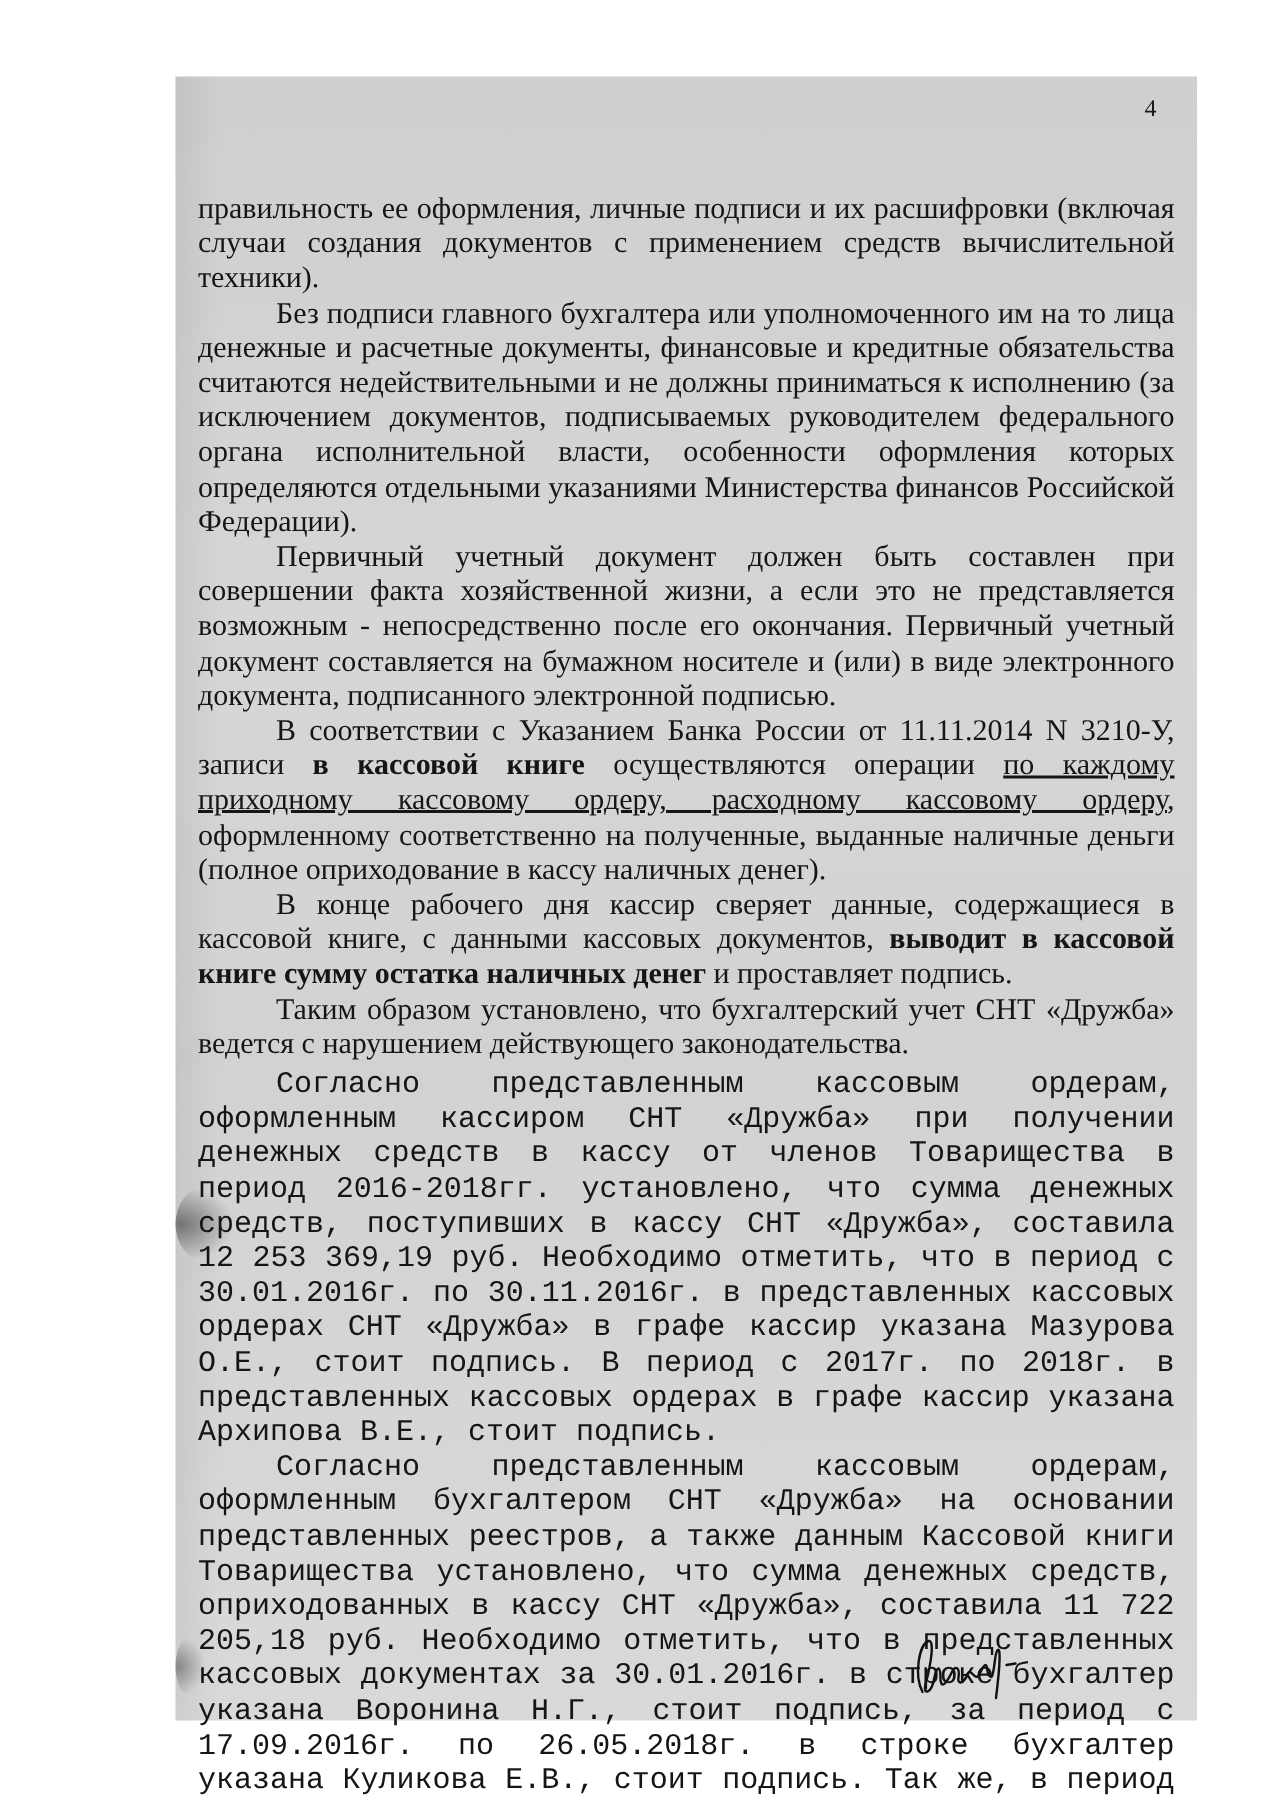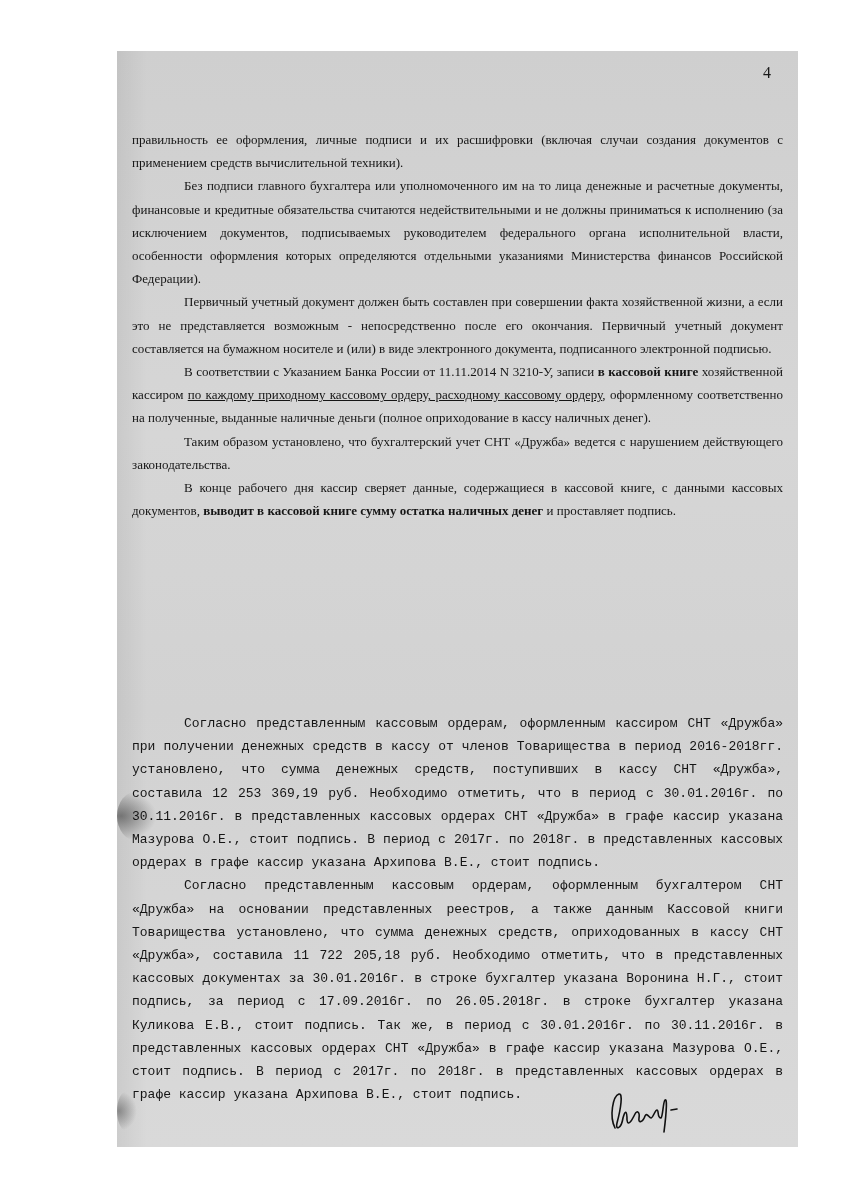--- a/index.html
+++ b/index.html
@@ -20,21 +20,21 @@
     .smudge2 {
       position:absolute; left:0; top:1040px; width:20px; height:40px; border-radius:50%;
       background: radial-gradient(ellipse at 10% 50%, rgba(70,70,70,0.5), rgba(70,70,70,0) 70%);
     }
     .page-number {
       position:absolute; right:27px; top:13px;
       font-family:"Liberation Serif", serif; font-size:16px; color:#1a1a1a;
     }
     .text {
       position:absolute; left:15px; right:15px;
-      font-family:"Liberation Serif", serif; font-size:13px; line-height:23.2px; color:#151515;
+      font-family:"Liberation Serif", serif; font-size:20px; line-height:23.2px; color:#151515;
       text-align:justify;
     }
     .text p { margin:0; text-indent:52px; }
     .text p.noindent { text-indent:0; }
     .text b { font-weight:bold; }
     .text u { text-decoration:underline; }
     .block1 { top:77px; }
     .block2 { top:661px;font-family:Liberation Mono, monospace; }
     .signature {
       position:absolute; left:490px; top:1037px; width:80px; height:50px;
@@ -47,23 +47,23 @@
   <div class="page-shadow-l"></div>
   <div class="smudge"></div>
   <div class="smudge2"></div>
 
   <div class="page-number">4</div>
 
   <div class="text block1">
     <p class="noindent">правильность ее оформления, личные подписи и их расшифровки (включая случаи создания документов с применением средств вычислительной техники).</p>
     <p>Без подписи главного бухгалтера или уполномоченного им на то лица денежные и расчетные документы, финансовые и кредитные обязательства считаются недействительными и не должны приниматься к исполнению (за исключением документов, подписываемых руководителем федерального органа исполнительной власти, особенности оформления которых определяются отдельными указаниями Министерства финансов Российской Федерации).</p>
     <p>Первичный учетный документ должен быть составлен при совершении факта хозяйственной жизни, а если это не представляется возможным - непосредственно после его окончания. Первичный учетный документ составляется на бумажном носителе и (или) в виде электронного документа, подписанного электронной подписью.</p>
-    <p><span>В соответствии с Указанием Банка России от 11.11.2014 N 3210-У, записи </span><b>в кассовой книге</b><span> хозяйственной кассиром </span><u>по каждому приходному кассовому ордеру, расходному кассовому ордеру</u><span>, оформленному соответственно на полученные, выданные наличные деньги (полное оприходование в кассу наличных денег).</span></p>
+    <p><span>В соответствии с Указанием Банка России от 11.11.2014 N 3210-У, записи </span><b>в кассовой книге</b><span> осуществляются операции </span><u>по каждому приходному кассовому ордеру, расходному кассовому ордеру</u><span>, оформленному соответственно на полученные, выданные наличные деньги (полное оприходование в кассу наличных денег).</span></p>
+    <p><span>В конце рабочего дня кассир сверяет данные, содержащиеся в кассовой книге, с данными кассовых документов, </span><b>выводит в кассовой книге сумму остатка наличных денег</b><span> и проставляет подпись.</span></p>
     <p>Таким образом установлено, что бухгалтерский учет СНТ «Дружба» ведется с нарушением действующего законодательства.</p>
-    <p><span>В конце рабочего дня кассир сверяет данные, содержащиеся в кассовой книге, с данными кассовых документов, </span><b>выводит в кассовой книге сумму остатка наличных денег</b><span> и проставляет подпись.</span></p>
   </div>
 
   <div class="text block2">
     <p>Согласно представленным кассовым ордерам, оформленным кассиром СНТ «Дружба» при получении денежных средств в кассу от членов Товарищества в период 2016-2018гг. установлено, что сумма денежных средств, поступивших в кассу СНТ «Дружба», составила 12 253 369,19 руб. Необходимо отметить, что в период с 30.01.2016г. по 30.11.2016г. в представленных кассовых ордерах СНТ «Дружба» в графе кассир указана Мазурова О.Е., стоит подпись. В период с 2017г. по 2018г. в представленных кассовых ордерах в графе кассир указана  Архипова В.Е., стоит подпись.</p>
     <p>Согласно представленным кассовым ордерам, оформленным бухгалтером СНТ «Дружба» на основании представленных реестров, а также данным Кассовой книги Товарищества установлено, что сумма денежных средств, оприходованных в кассу СНТ «Дружба», составила 11 722 205,18 руб. Необходимо отметить, что в представленных кассовых документах за 30.01.2016г. в строке бухгалтер указана Воронина Н.Г., стоит подпись, за период с 17.09.2016г. по 26.05.2018г. в строке бухгалтер указана  Куликова Е.В., стоит подпись. Так же, в период с 30.01.2016г. по 30.11.2016г. в представленных кассовых ордерах СНТ «Дружба» в графе кассир указана Мазурова О.Е., стоит подпись. В период с 2017г. по 2018г. в представленных кассовых ордерах в графе кассир указана Архипова В.Е., стоит подпись.</p>
   </div>
 
   <svg class="signature" viewBox="0 0 80 50">
     <path d="M8 40 C 2 28, 6 8, 12 6 C 16 5, 14 20, 10 35 C 8 42, 14 42, 16 30 C 18 22, 20 22, 20 32 C 21 40, 26 30, 28 26 C 30 22, 33 24, 32 30 C 31 36, 36 34, 38 28 C 40 24, 42 30, 44 30 C 46 30, 48 22, 50 22 C 52 22, 50 30, 54 30 C 56 28, 56 14, 58 12 C 60 10, 60 20, 57 44" fill="none" stroke="#111" stroke-width="1.6" stroke-linecap="round"></path>
     <path d="M64 22 L70 21" stroke="#111" stroke-width="1.6" stroke-linecap="round"></path>

